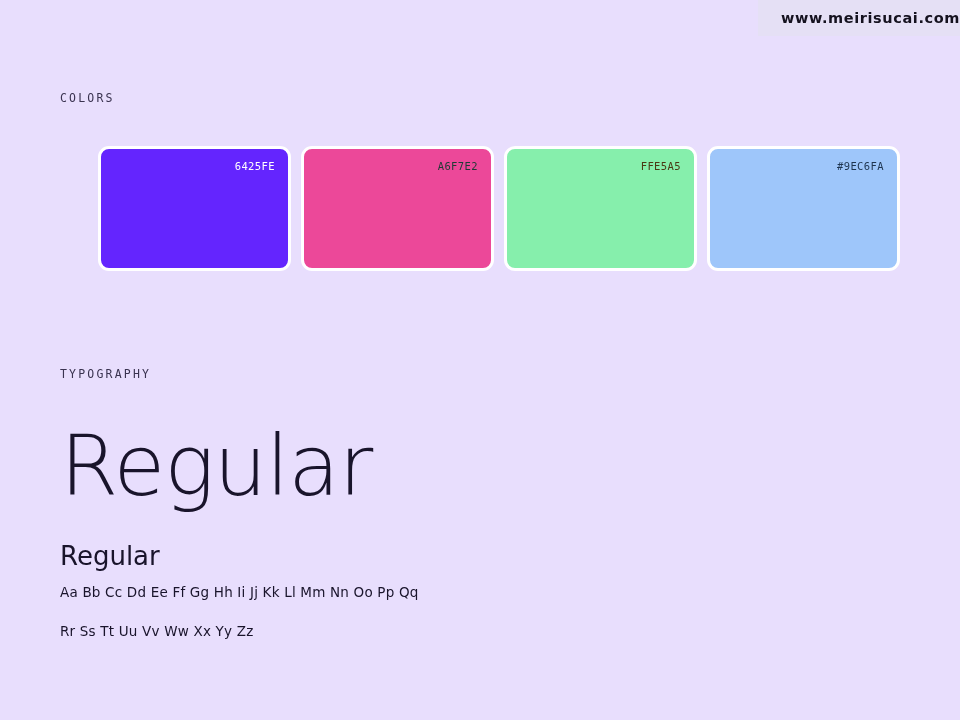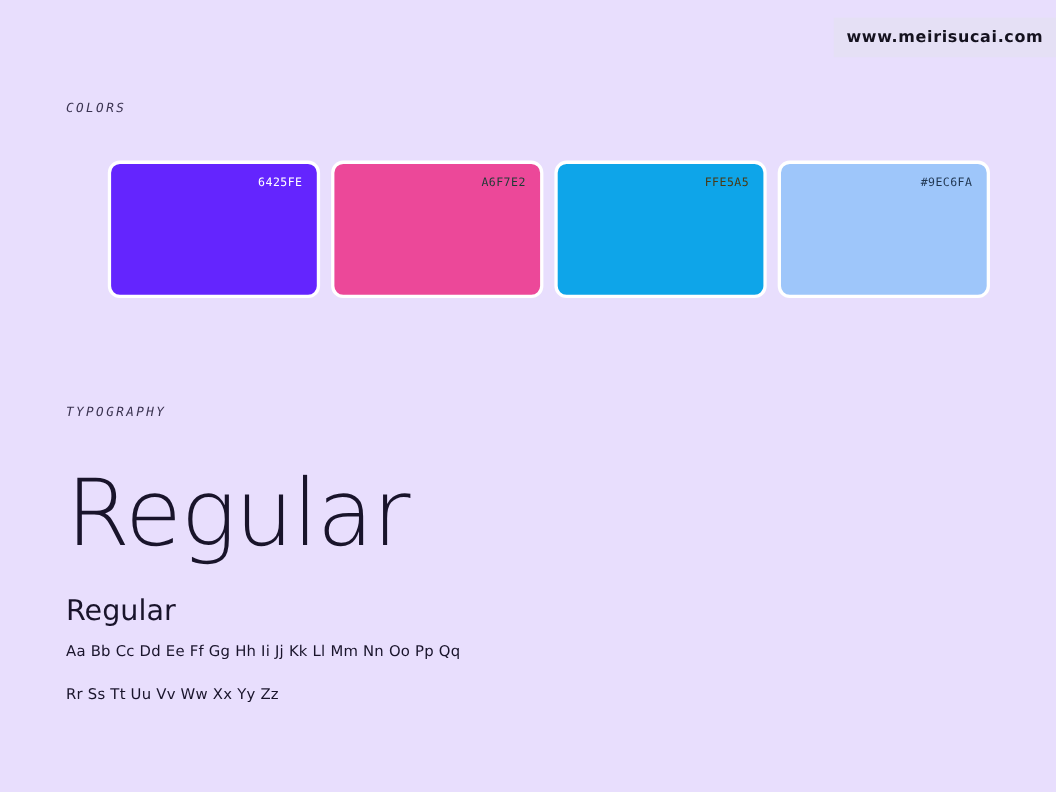--- a/index.html
+++ b/index.html
@@ -13,47 +13,46 @@
   body {
     background:#E8DEFD;
     font-family:"DejaVu Sans","Liberation Sans",sans-serif;
     position:relative;
     color:#1a1530;
   }
 
   
   .wm-band {
     position:absolute;
-    top:16px; left:758px;
+    top:0; left:758px;
     width:202px; height:36px;
     background:#E5E0F5;
     display:flex;
     align-items:center;
-    justify-content:center;
+    justify-content:flex-end;
   }
   .wm-text {
     font-family:"DejaVu Sans","Liberation Sans",sans-serif;
     font-size:14.5px;
     font-weight:bold;
     letter-spacing:0.6px;
     color:#15121f;
     white-space:nowrap;
   }
 
   
   .section-label {
     position:absolute;
     left:60px;
     font-family:"DejaVu Sans Mono","Liberation Mono",monospace;
     font-size:11.5px;
     letter-spacing:2.2px;
     color:#3a3350;
     text-transform:uppercase;
     white-space:nowrap;
-    font-style:italic;
   }
   .section-label.colors     { top:91px; }
   .section-label.typography { top:367px; }
 
   
   .swatch-row {
     position:absolute;
     left:60px; top:146px;
     width:840px; height:125px;
     display:flex;
@@ -123,21 +122,21 @@
 <div class="swatch-row">
 
   <div class="swatch" style="background: rgb(100, 37, 254); border-color: rgb(255, 255, 255);">
     <span class="swatch-label" style="color: rgb(255, 255, 255);">6425FE</span>
   </div>
 
   <div class="swatch" style="background: #ec4899; border-color: rgb(255, 255, 255);">
     <span class="swatch-label" style="color: rgb(29, 59, 53);">A6F7E2</span>
   </div>
 
-  <div class="swatch" style="background: #0ea5e9; border-color: rgb(255, 255, 255);">
+  <div class="swatch" style="background: #86efac; border-color: rgb(255, 255, 255);">
     <span class="swatch-label" style="color: rgb(74, 58, 20);">FFE5A5</span>
   </div>
 
   <div class="swatch" style="background: rgb(158, 198, 250); border-color: rgb(255, 255, 255);">
     <span class="swatch-label" style="color: rgb(31, 53, 80);">#9EC6FA</span>
   </div>
 
 
 </div>
 

